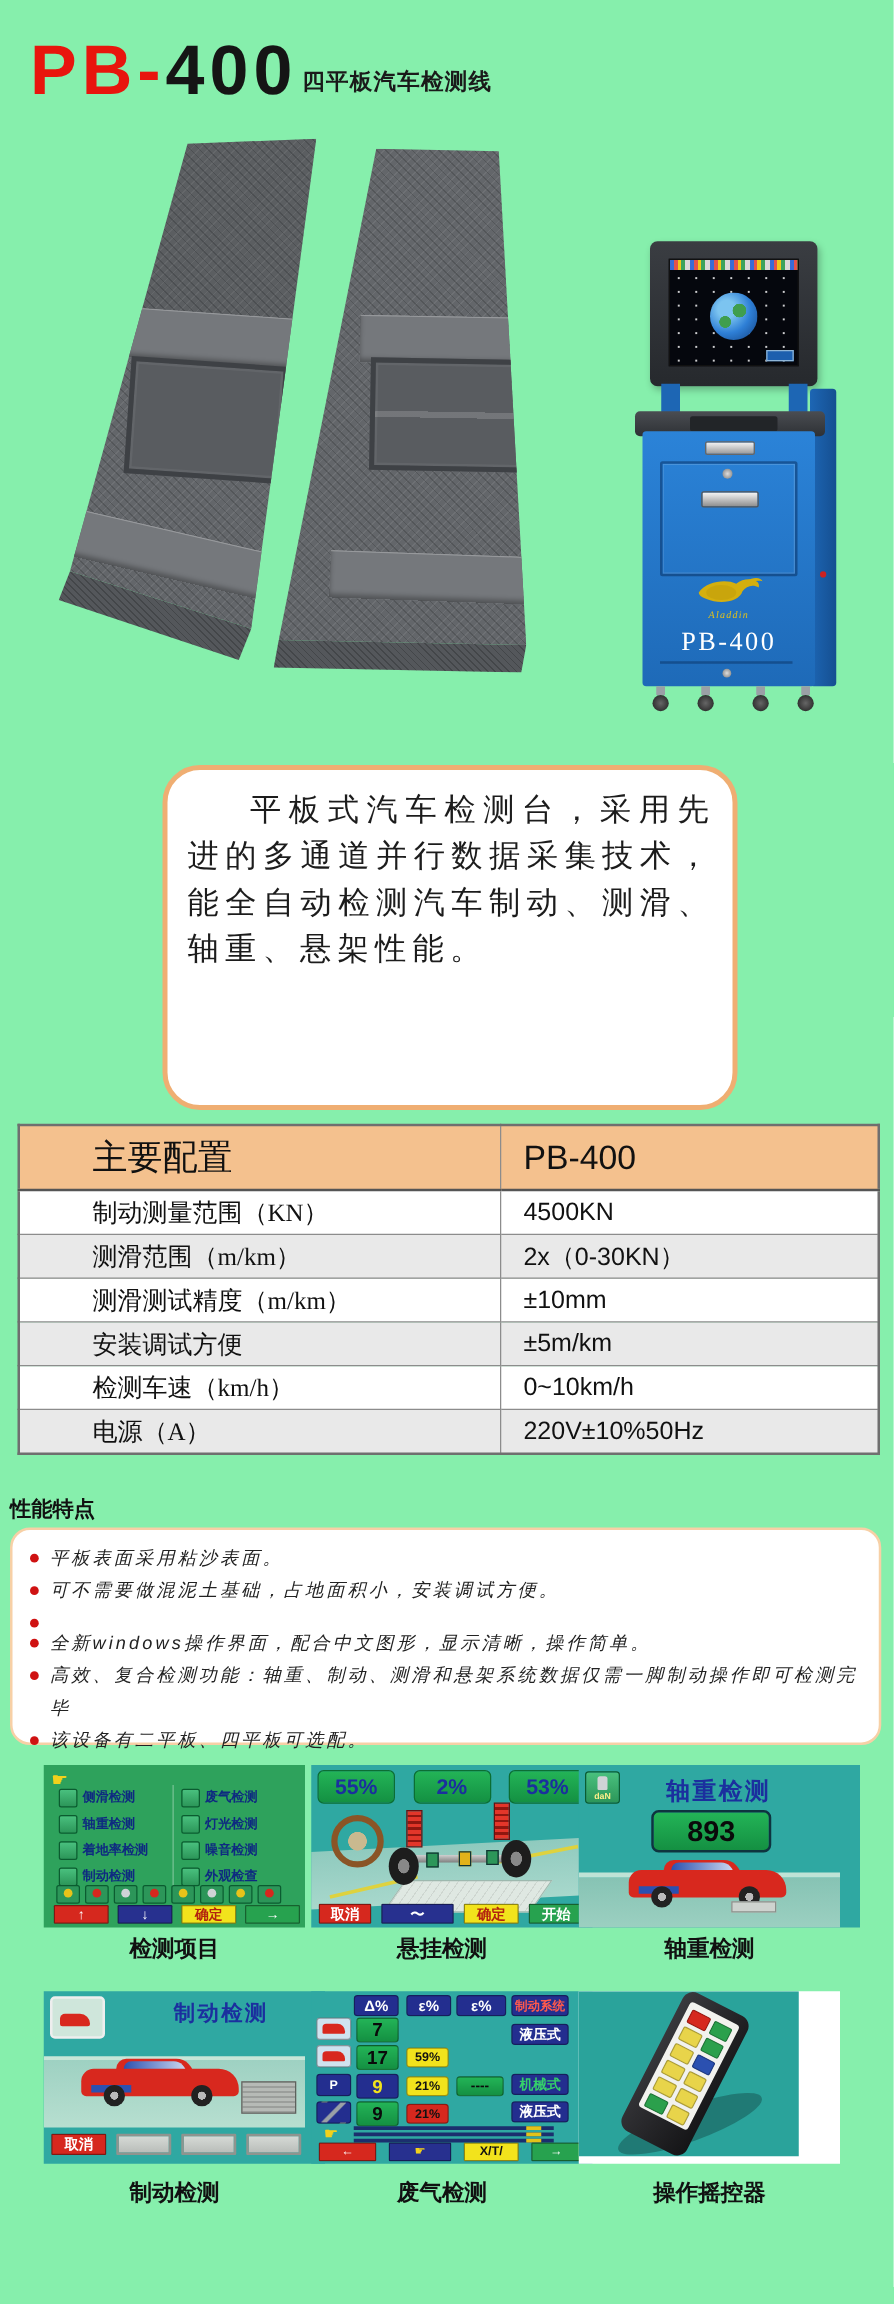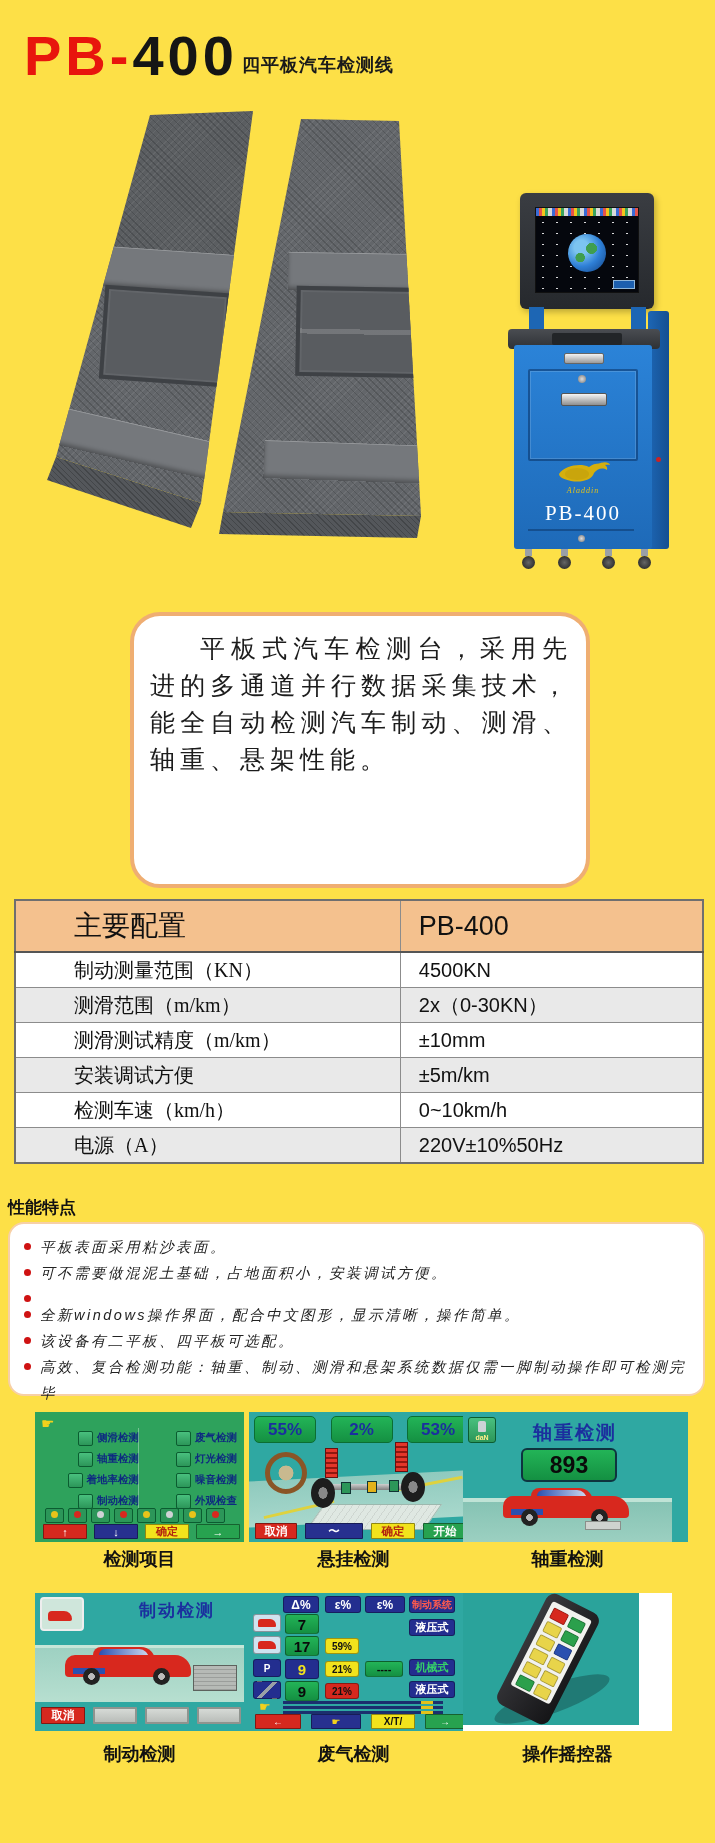--- a/index.html
+++ b/index.html
@@ -1,16 +1,16 @@
 <!DOCTYPE html>
 <html><head>
 <meta charset="utf-8">
 <style>
   html,body{margin:0;padding:0;background:#fff;}
-  .page{position:relative;width:715px;height:1843px;background:#fde047;overflow:hidden;
+  .page{position:relative;width:715px;height:1843px;background:#86efac;overflow:hidden;
         font-family:"Liberation Sans","DejaVu Sans",sans-serif;color:#111;}
 
   
   .header{position:absolute;left:24px;top:28px;display:flex;align-items:flex-end;}
   .model{font-size:56px;font-weight:700;letter-spacing:4px;line-height:1;}
   .model .red{color:#e8150d;}
   .model .blk{color:#151515;}
   .subtitle{font-size:18px;font-weight:700;color:#1a1a1a;margin:0 0 7px 4px;letter-spacing:1px;}
 
   
@@ -123,21 +123,21 @@
   .b-red{background:#d6281e;color:#fff;}
   .b-navy{background:#27308f;color:#fff;}
   .b-yellow{background:#f2e31c;color:#b3230f;}
   .b-green{background:#27a24f;color:#fff;}
   .b-gray{background:linear-gradient(#d6dad6,#b9bdb9);border:2px solid #8f948f;}
 
   
   .t1 .hand{position:absolute;left:6px;top:3px;color:#f2d11c;font-size:15px;}
   .menu-col{position:absolute;top:17px;width:92px;}
   .mc-l{left:12px;} .mc-r{left:110px;}
-  .menu-item{display:flex;align-items:center;height:18px;margin-bottom:3px;justify-content:flex-end;}
+  .menu-item{display:flex;align-items:center;height:18px;margin-bottom:3px;}
   .mi-icon{width:13px;height:13px;background:linear-gradient(#49c07e,#2c9659);
     border:1px solid #0b5c30;border-radius:2px;margin-right:4px;flex:none;}
   .mi-label{font-size:10.5px;font-weight:700;color:#0e2a80;white-space:nowrap;}
   .menu-div{position:absolute;left:103px;top:16px;width:1px;height:86px;background:rgba(255,255,255,.35);}
   .t1-strip{position:absolute;left:10px;top:96px;display:flex;gap:4px;}
   .t1-strip i{display:block;width:17px;height:13px;background:#2c9659;border:1px solid #0b5c30;border-radius:2px;}
   .t1-strip i::after{content:"";display:block;width:7px;height:7px;margin:2px auto;border-radius:50%;background:#e8c31a;}
   .t1-strip i:nth-child(2n)::after{background:#d6281e;}
   .t1-strip i:nth-child(3n)::after{background:#cfd3d6;}
   .t1-btns{position:absolute;left:8px;top:112px;display:flex;gap:7px;}
@@ -368,25 +368,25 @@
     </div>
     <div class="feat-item">
       <span class="feat-dot"></span>
     </div>
     <div class="feat-item">
       <span class="feat-dot"></span>
       <span class="feat-text">全新windows操作界面，配合中文图形，显示清晰，操作简单。</span>
     </div>
     <div class="feat-item">
       <span class="feat-dot"></span>
-      <span class="feat-text">该设备有二平板、四平板可选配。</span>
+      <span class="feat-text">高效、复合检测功能：轴重、制动、测滑和悬架系统数据仅需一脚制动操作即可检测完毕</span>
     </div>
     <div class="feat-item">
       <span class="feat-dot"></span>
-      <span class="feat-text">高效、复合检测功能：轴重、制动、测滑和悬架系统数据仅需一脚制动操作即可检测完毕</span>
+      <span class="feat-text">该设备有二平板、四平板可选配。</span>
     </div>
   </div>
 
   <div class="thumb t1 t-green">
     <span class="hand">☛</span>
     <div class="menu-col mc-l">
       <div class="menu-item">
           <span class="mi-icon"></span>
           <span class="mi-label">侧滑检测</span>
         </div>

